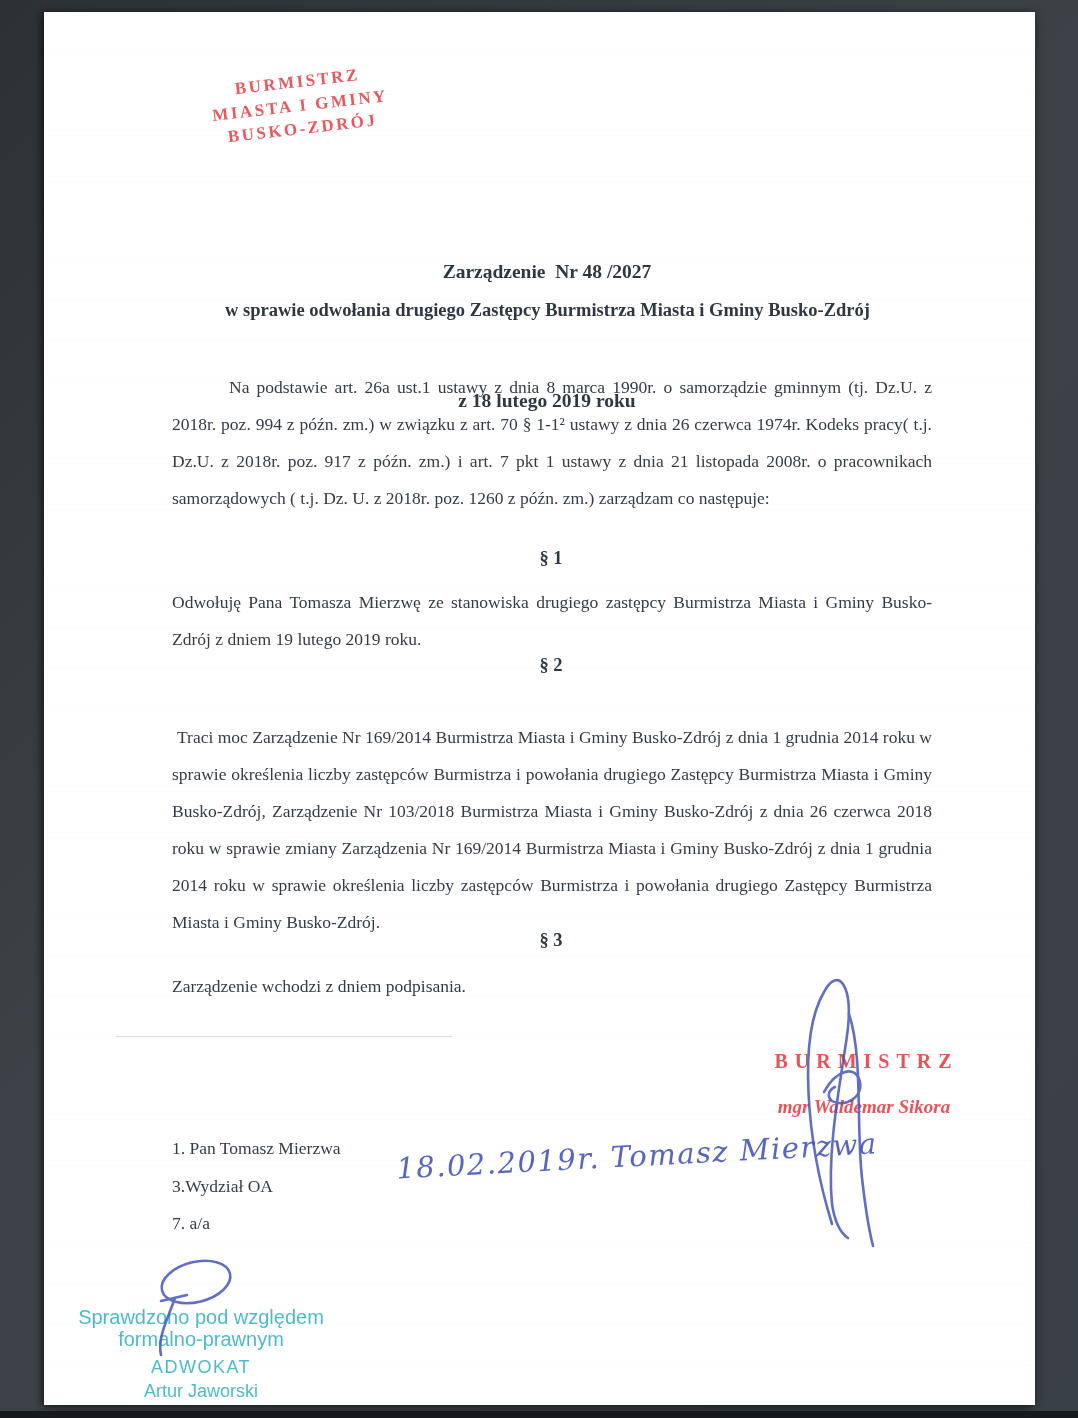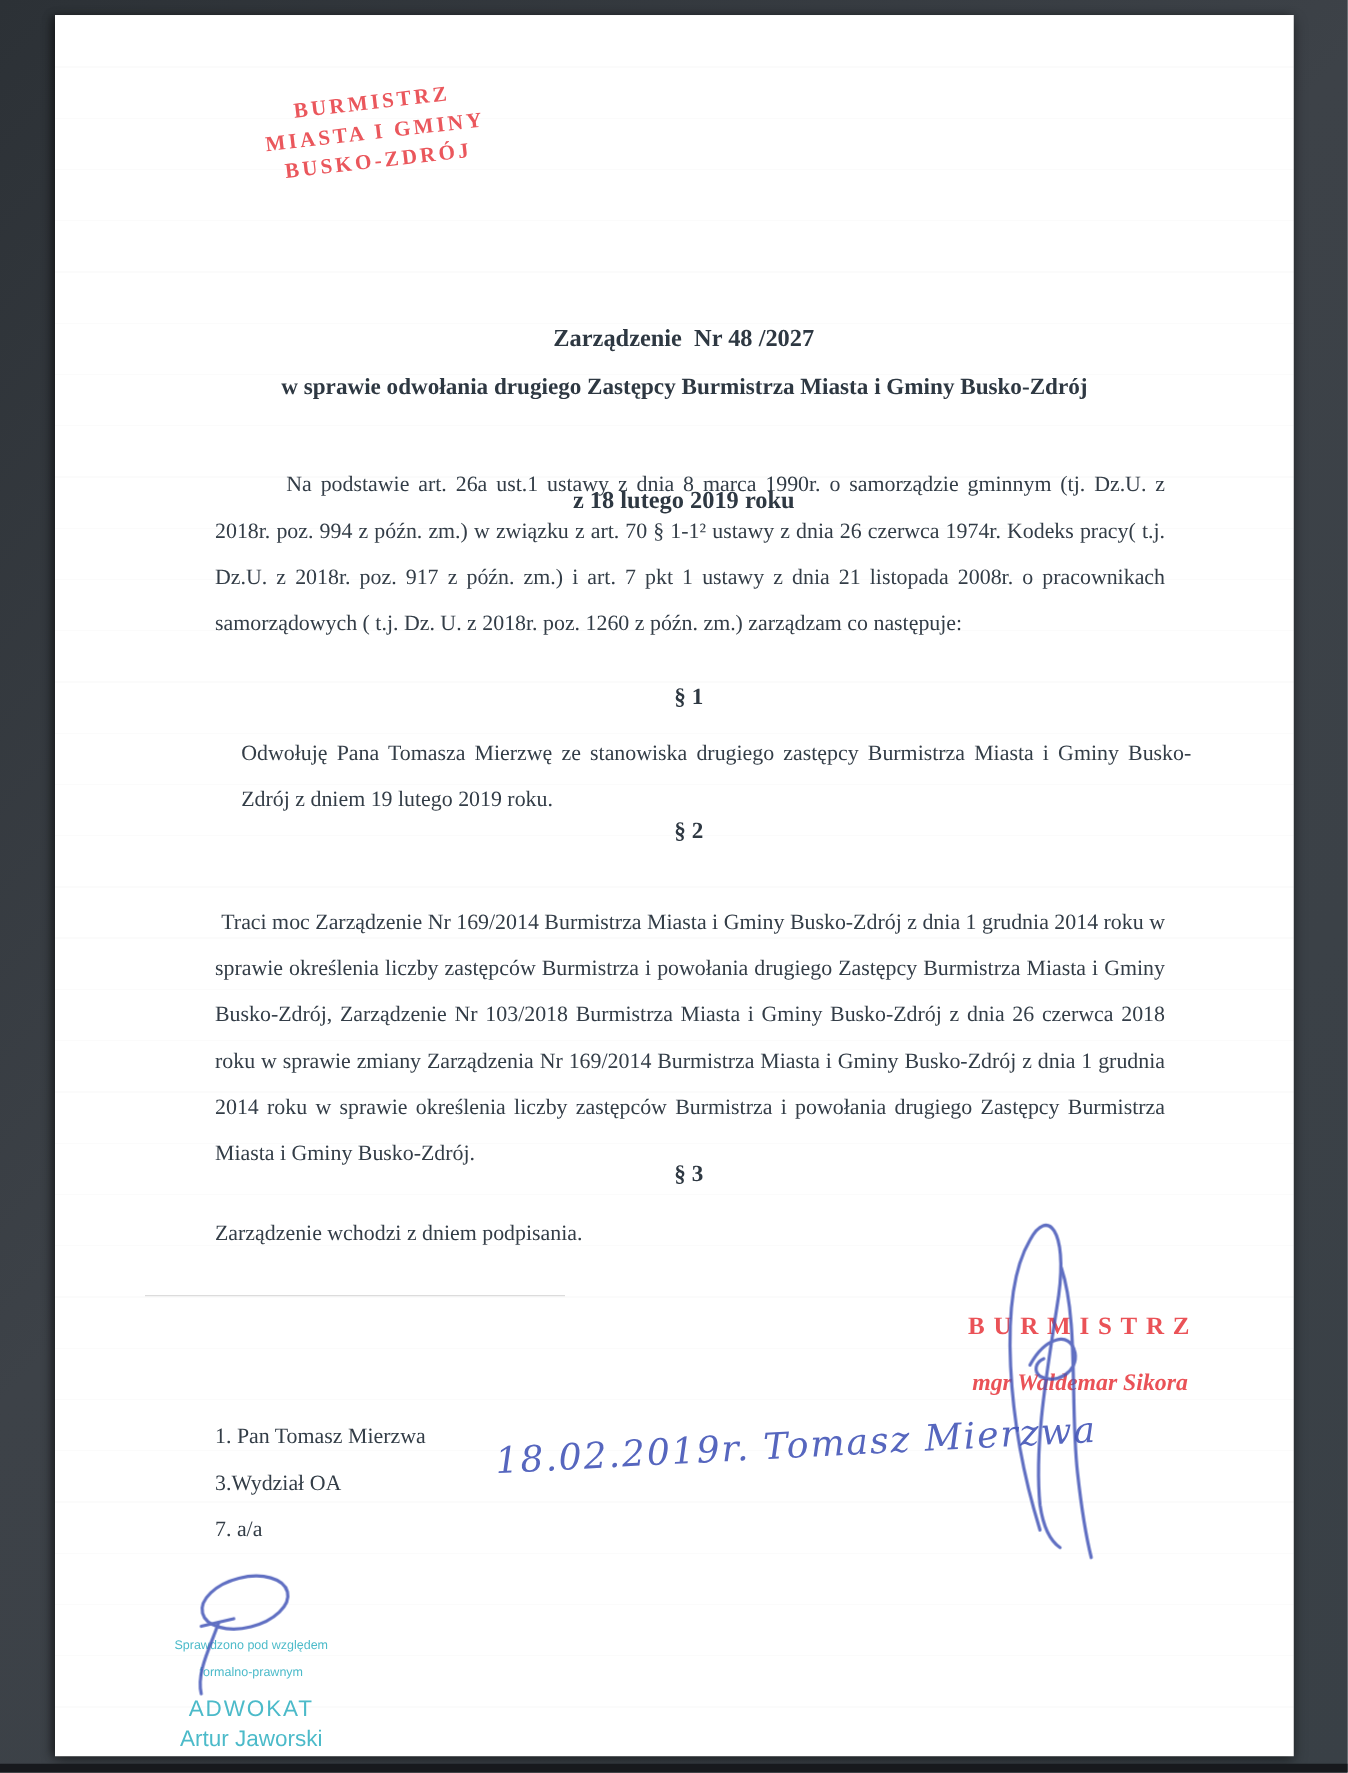--- a/index.html
+++ b/index.html
@@ -48,21 +48,21 @@
     left: 128px; width: 760px;
     font-size: 17.5px; line-height: 37px;
     text-align: justify;
   }
   .preamble { top: 357px; text-indent: 57px; }
   .sec-heading {
     left: 128px; width: 758px; text-align: center;
     font-weight: bold; font-size: 18.5px; color: #2e3842;
   }
   .sec1-h { top: 536px; }
-  .sec1-b { top: 572px; margin-left: 21px; }
+  .sec1-b { top: 572px; }
   .sec2-h { top: 643px; }
   .sec2-b { top: 707px; text-indent: 5px; }
   .sec3-h { top: 918px; }
   .sec3-b { top: 956px; text-align: left; }
 
   .fold-line {
     left: 72px; top: 1024px; width: 336px; height: 1px;
     background: #dcdcdc;
   }
 
@@ -90,21 +90,21 @@
     font-family: "DejaVu Serif", serif;
     opacity: 0.9;
   }
 
   .legal-stamp {
     left: 30px; top: 1294px; width: 254px;
     text-align: center; color: #3db5c5;
     font-family: "Liberation Sans", sans-serif;
     opacity: 0.92;
   }
-  .legal-stamp .l1, .legal-stamp .l2 { font-size: 10px; line-height: 22px; }
+  .legal-stamp .l1, .legal-stamp .l2 { font-size: 20px; line-height: 22px; }
   .legal-stamp .l3 { font-size: 18px; line-height: 26px; letter-spacing: 1.5px; margin-top: 4px; }
   .legal-stamp .l4 { font-size: 18px; line-height: 22px; }
 
   svg.ink-overlay {
     position: absolute; left: 0; top: 0;
     width: 991px; height: 1393px;
     pointer-events: none;
   }
 </style>
 </head>

